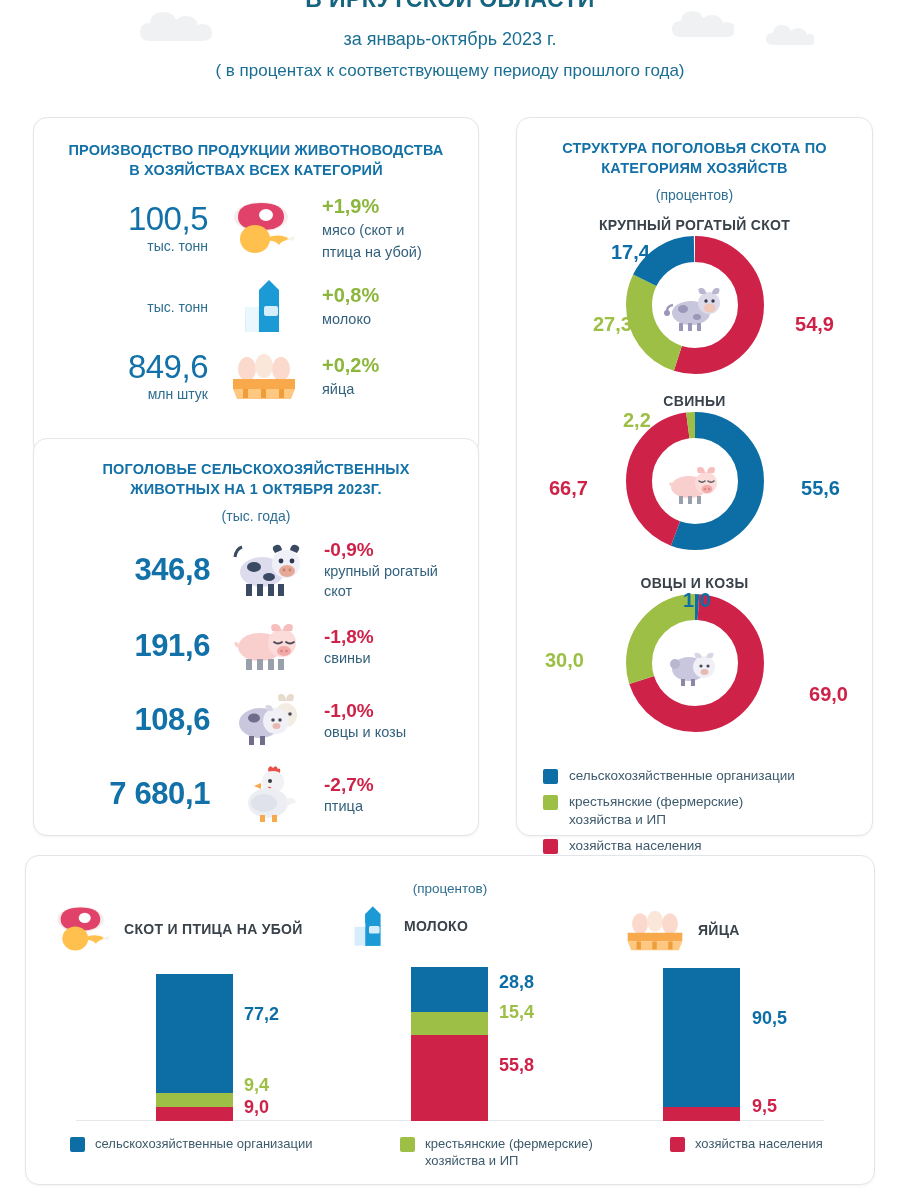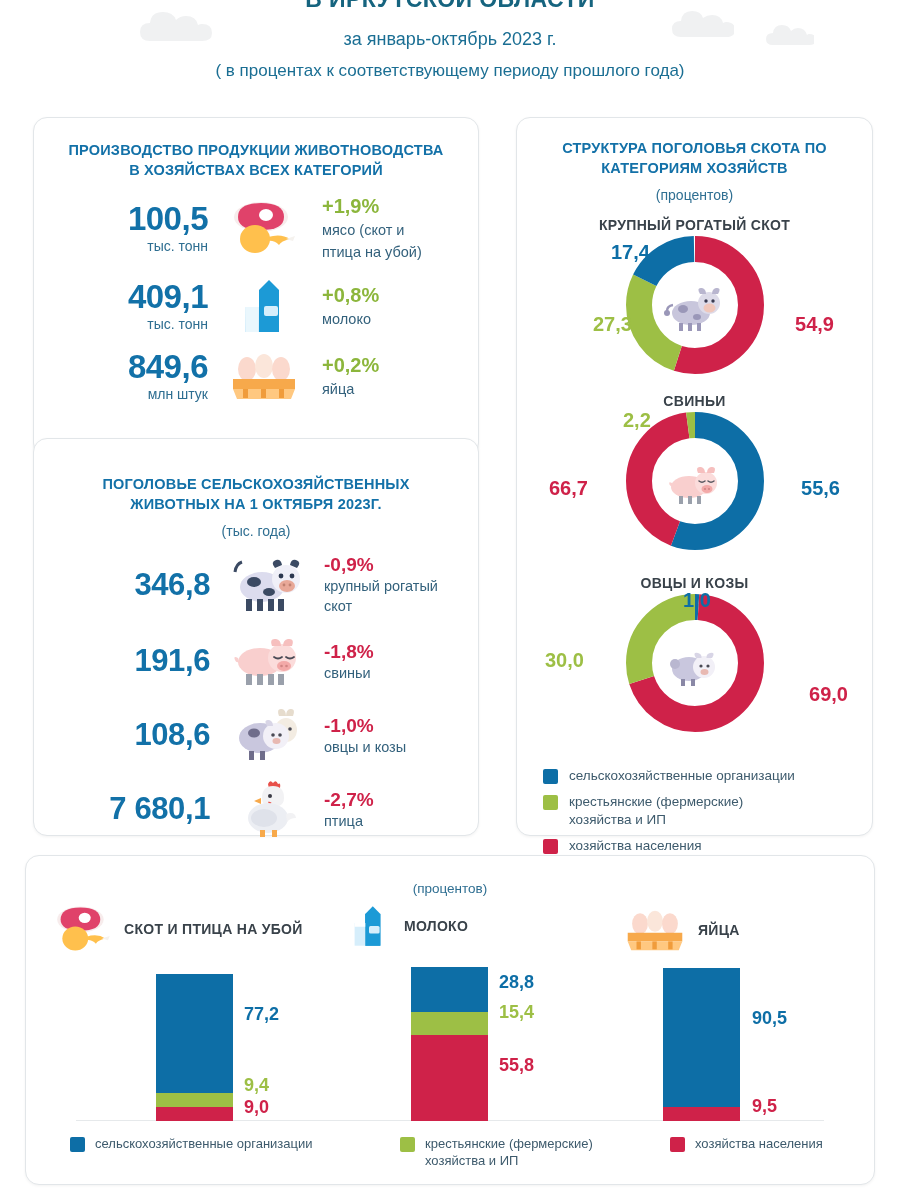--- a/index.html
+++ b/index.html
@@ -35,29 +35,29 @@
     font-size:14.5px; line-height:20px; letter-spacing:.2px;
     text-transform: uppercase;
   }
   .card-unit { text-align:center; color:#2f6f92; font-size:14px; margin-top:9px; }
 
   
   #card-production { left:33px; top:117px; width:446px; height:340px; padding:22px 24px; }
   .prod-row { display:flex; align-items:center; margin-top:14px; }
   .prod-row:first-of-type { margin-top:18px; }
   .prod-num { width:160px; text-align:right; padding-right:10px; }
-  .prod-num .v { font-size:33px; font-weight:bold; color:#1271a8; line-height:34px; letter-spacing:-.5px;}
+  .prod-num .v { font-size:33px; font-weight:normal; color:#1271a8; line-height:34px; letter-spacing:-.5px;}
   .prod-num .u { font-size:14px; color:#2e6e91; margin-top:2px; }
   .prod-ico { width:92px; display:flex; justify-content:center; align-items:center; }
   .prod-txt { flex:1; padding-left:12px; }
   .prod-txt .pct { font-size:20px; font-weight:bold; color:#8cb63c; line-height:24px; }
   .prod-txt .lbl { font-size:14.5px; color:#33617c; line-height:20px; margin-top:2px; }
 
   
-  #card-heads { left:33px; top:438px; width:446px; height:398px; padding:35px 24px; }
+  #card-heads { left:33px; top:438px; width:446px; height:398px; padding:20px 24px; }
   .head-row { display:flex; align-items:center; margin-top:8px; }
   .head-num { width:160px; text-align:right; padding-right:8px; }
   .head-num .v { font-size:31px; font-weight:bold; color:#1271a8; letter-spacing:-.4px; }
   .head-ico { width:96px; display:flex; justify-content:center; align-items:center; }
   .head-txt { flex:1; padding-left:10px; }
   .head-txt .pct { font-size:19px; font-weight:bold; color:#cf2249; line-height:23px; }
   .head-txt .lbl { font-size:14.5px; color:#33617c; line-height:19px; margin-top:1px; }
 
   
   #card-structure { left:516px; top:117px; width:357px; height:719px; padding:20px 18px; }
@@ -144,21 +144,20 @@
       </div>
       <div class="prod-txt">
         <div class="pct">+1,9%</div>
         <div class="lbl">мясо (скот и</div>
         <div class="lbl">птица на убой)</div>
       </div>
     </div>
 
     <div class="prod-row">
       <div class="prod-num">
-        <div class="v">409,1</div>
         <div class="u">тыс. тонн</div>
       </div>
       <div class="prod-ico">
         <svg width="66" height="60" viewBox="0 0 66 60">
           <path d="M28 14 l10 -10 l10 10 v42 h-20 z" fill="#1c9ad6"></path>
           <rect x="28" y="14" width="20" height="42" fill="#1c9ad6"></rect>
           <rect x="33" y="30" width="14" height="10" rx="2" fill="#d6eefb"></rect>
           <path d="M14 26 h14 v30 h-14 z" fill="#d6eefb"></path>
           <path d="M14 26 h14 l-1 30 h-12 z" fill="#eaf7fd"></path>
           <rect x="14" y="26" width="14" height="5" fill="#ffffff"></rect>

